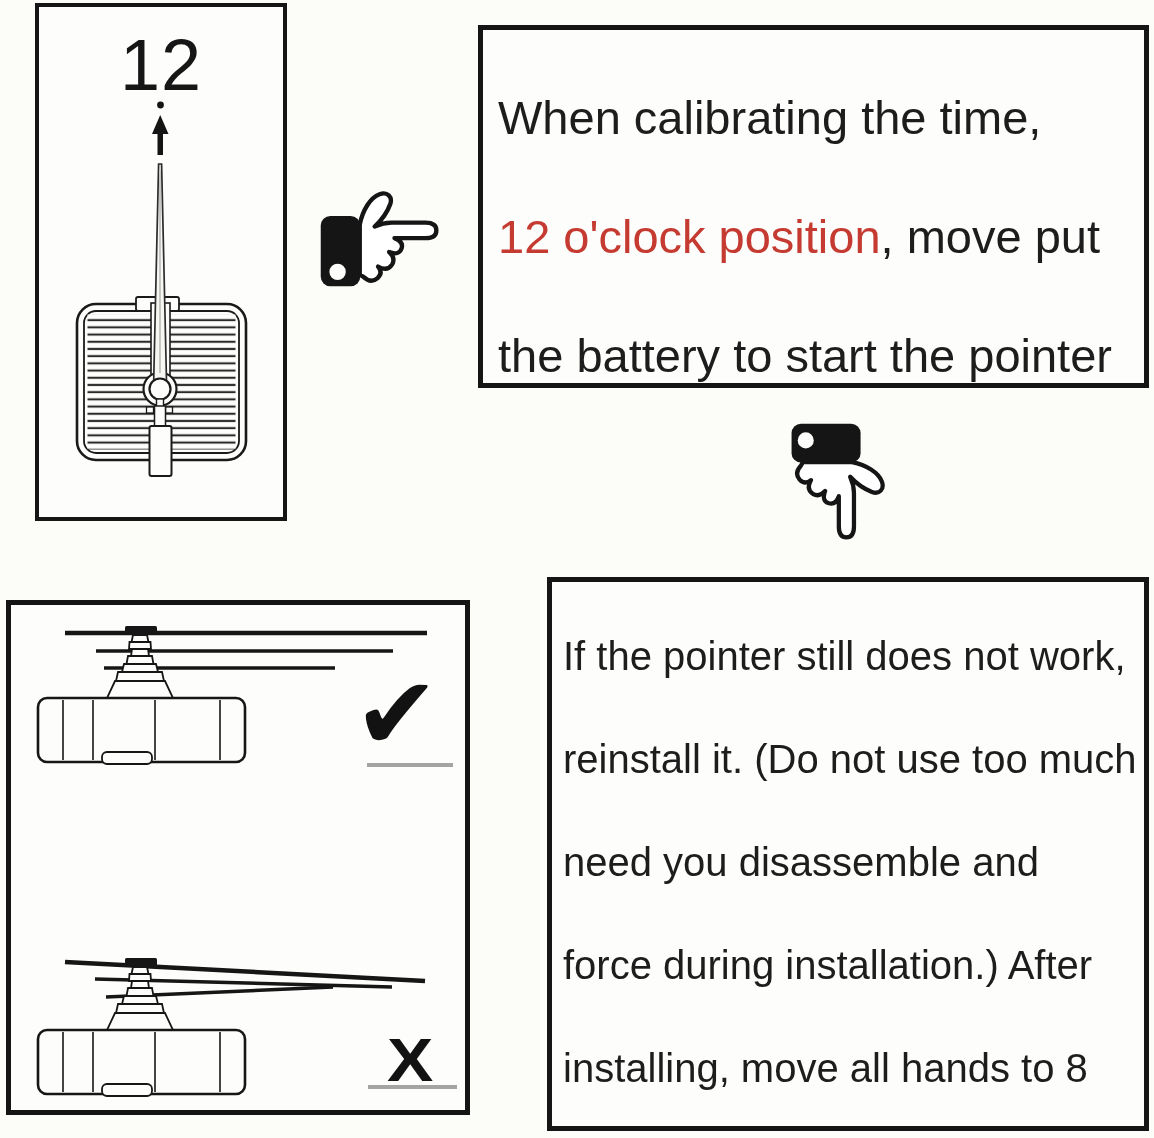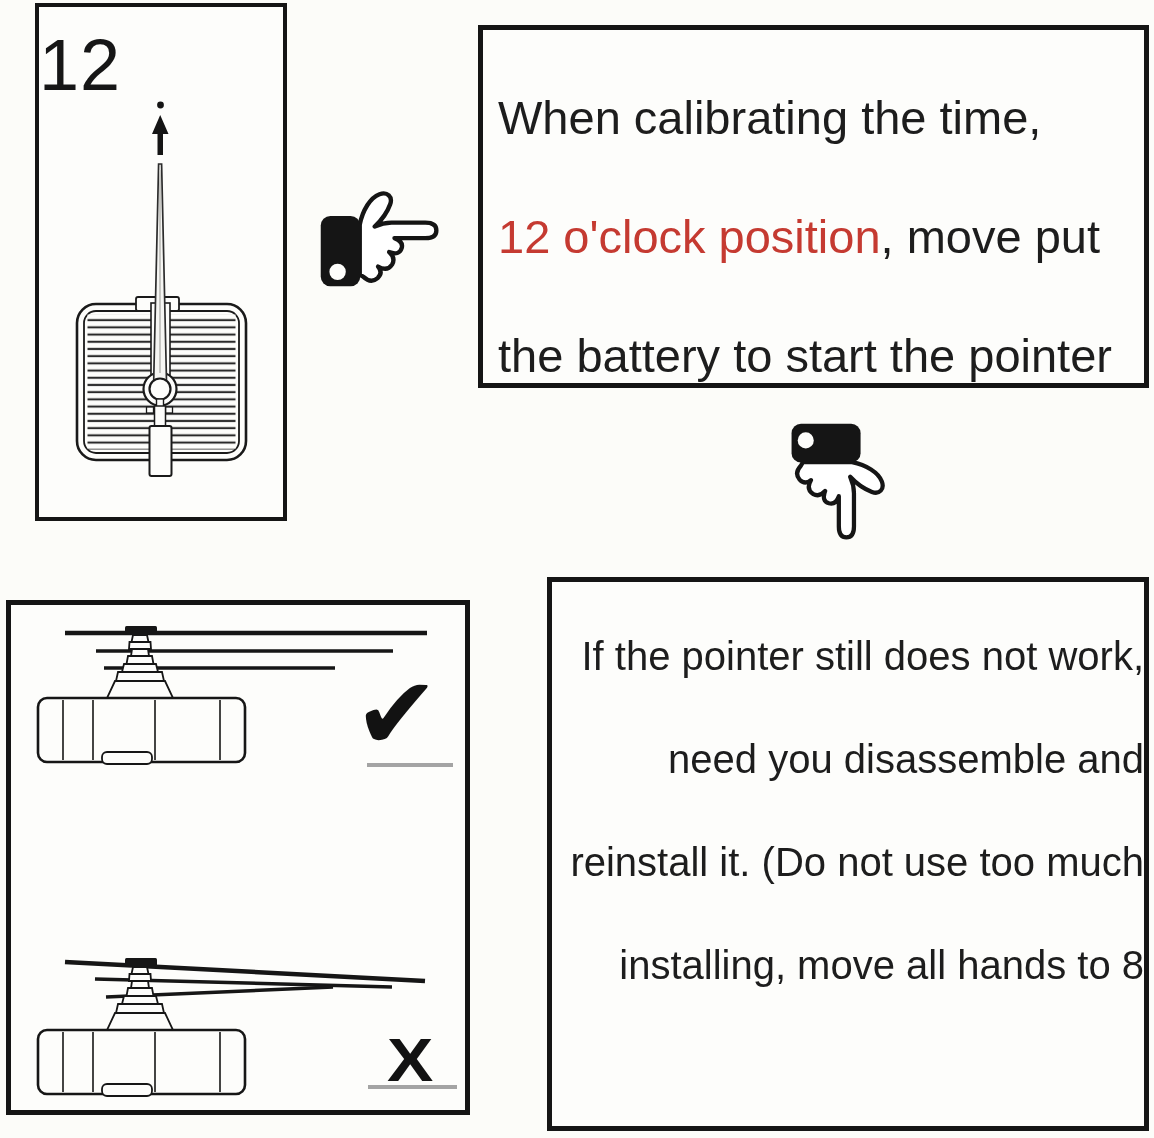--- a/index.html
+++ b/index.html
@@ -10,30 +10,30 @@
   }
   .panel{
     position:absolute;box-sizing:border-box;border:5px solid #151515;background:#fdfdfb;
   }
   .panel.tl{left:35px;top:3px;width:252px;height:518px;border-width:4px;}
   .panel.tr{left:478px;top:25px;width:671px;height:363px;}
   .panel.bl{left:6px;top:600px;width:464px;height:515px;}
   .panel.br{left:547px;top:577px;width:602px;height:554px;}
 
   .dial-number{
-    position:absolute;left:0;right:0;top:22px;text-align:left;
+    position:absolute;left:0;right:0;top:22px;text-align:center;
     font-size:72px;line-height:1;color:#161616;letter-spacing:1px;
   }
   .tl-art,.bl-art{position:absolute;left:0;top:0;}
 
   .instruction{white-space:pre;color:#1d1d1d;}
   .tr-text{padding:10px 0 0 15px;}
   .tr-text .line{height:83px;line-height:83px;font-size:47px;}
   .br-text{padding:5px 0 0 11px;}
-  .br-text .line{height:67px;line-height:67px;font-size:40px;text-align:right;}
+  .br-text .line{height:67px;line-height:67px;font-size:40px;}
   .seg-red{color:#c53a31;}
 
   .hand{position:absolute;}
   .hand-right{left:316px;top:188px;width:128px;height:108px;}
   .hand-down{left:764px;top:420px;width:124px;height:124px;}
   .hand-down svg{transform:rotate(90deg);transform-origin:62px 62px;}
 
   .mark{position:absolute;line-height:1;color:#121212;}
   .mark-check{
     left:343px;top:58px;font-size:102px;
@@ -166,22 +166,23 @@
 
     <div class="mark mark-check">✔</div>
     <div class="mark-underline u-check"></div>
     <div class="mark mark-cross">X</div>
     <div class="mark-underline u-cross"></div>
   </div>
 
   <div class="panel br">
     <div class="instruction br-text">
       <div class="line"><span>If the pointer still does not work,</span></div>
+      <div class="line"><span>reinstall it. (Do not use too much</span></div>
       <div class="line"><span>need you disassemble and</span></div>
-      <div class="line"><span>reinstall it. (Do not use too much</span></div>
+      <div class="line"><span>force during installation.) After</span></div>
       <div class="line"><span>installing, move all hands to 8</span></div>
       
       
       
     </div>
   </div>
 
 </div>
 
 </body></html>

